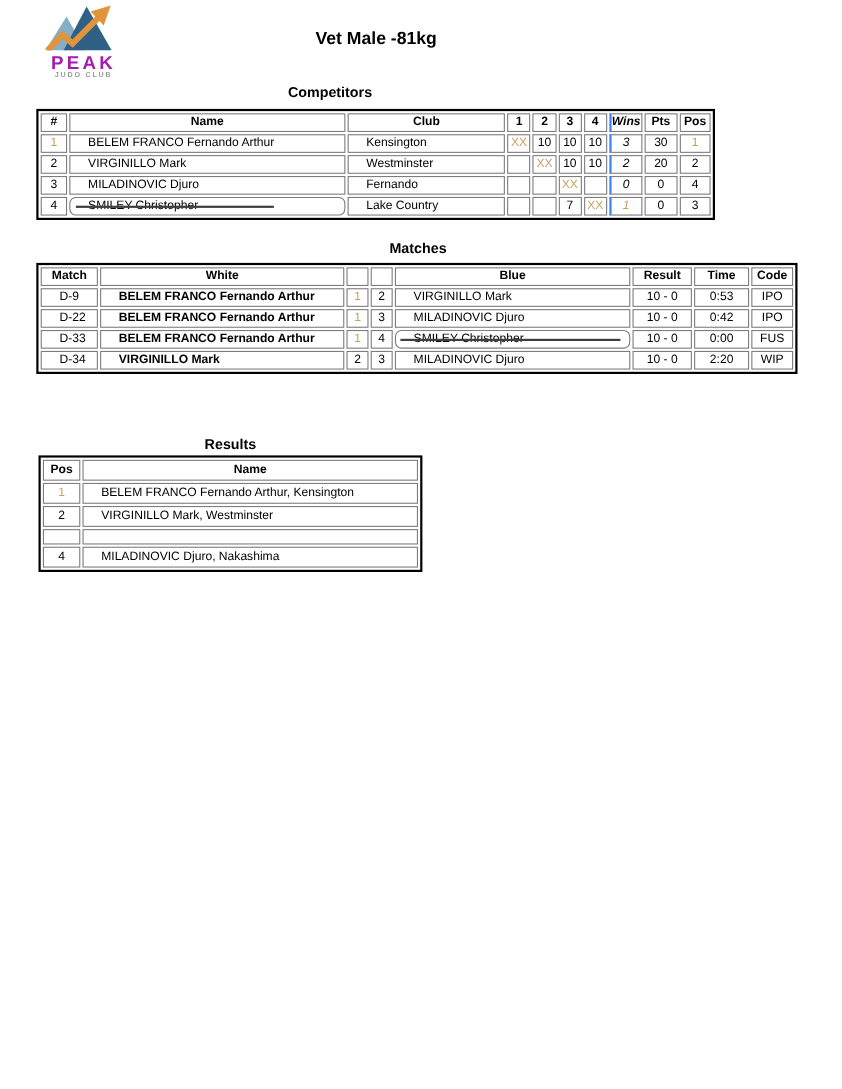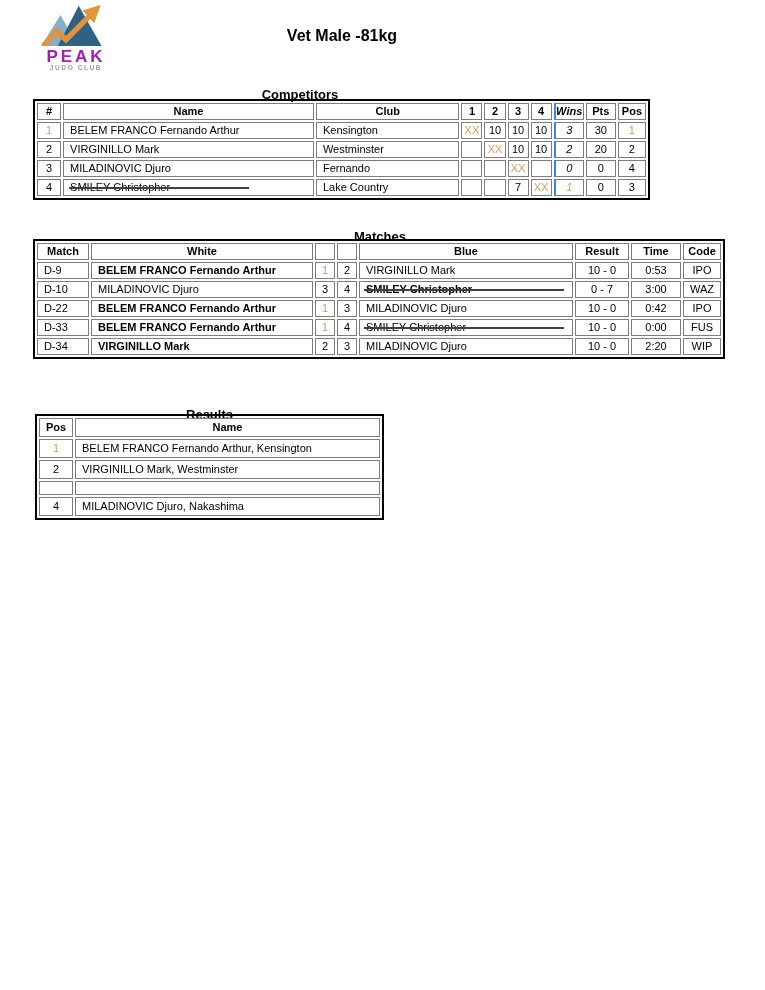--- a/index.html
+++ b/index.html
@@ -8,36 +8,36 @@
     font-family:"Liberation Sans","DejaVu Sans",sans-serif;color:#000;
     overflow:hidden;
   }
   
   .logo{position:absolute;left:36px;top:4px;width:80px;text-align:center;}
   .logo-name{color:#a21caf;font-weight:bold;font-size:17px;letter-spacing:3px;line-height:15px;margin-top:-1px;}
   .logo-sub{color:#9a9a9a;font-size:6.5px;font-weight:bold;letter-spacing:1.6px;line-height:7px;}
   
   .page-title{position:absolute;top:27px;left:0;width:684px;text-align:center;
     font-size:16px;font-weight:bold;}
-  .sec-title{position:absolute;font-size:13px;font-weight:bold;text-align:center;margin-top:11px;}
+  .sec-title{position:absolute;font-size:13px;font-weight:bold;text-align:center;}
   .sec-title.competitors{top:76px;left:33px;width:534px;}
   .sec-title.matches{top:218px;left:33px;width:694px;}
   .sec-title.results{top:396px;left:35px;width:349px;}
   
   table{border-collapse:separate;border-spacing:2px;border:2px solid #000;
     table-layout:fixed;position:absolute;font-size:11px;}
   td{border:1px solid #7d7d7d;height:15px;line-height:15px;overflow:hidden;
     white-space:nowrap;padding:0;}
-  td.l{text-align:left;padding-left:6px;}
+  td.l{text-align:left;padding-left:16px;}
   td.c{text-align:center;}
   td.h{font-weight:bold;}
   td.thick-l{border-left:2px solid #3b82f6;font-style:italic;}
   .b{font-weight:bold;}
   .gold{color:#c8a05f;}
-  td.strikecell{position:relative;}
+  td.strikecell{position:relative;border-radius:6px;}
   .strike{position:absolute;top:50%;margin-top:-1px;border-top:2px solid #3f3f3f;}
   .strike.comp{left:5px;width:180px;}
   .strike.match{left:4px;right:8px;}
   table.competitors{top:99px;left:33px;width:617px;}
   table.matches{top:239px;left:33px;width:588px;}
   table.results{top:414px;left:35px;width:349px;}
   table.results td{height:17px;line-height:17px;}
   table.results tr.empty td{height:12px;}
 </style>
 </head>
@@ -161,30 +161,20 @@
     <td class="l">D-9</td>
     <td class="l b">BELEM FRANCO Fernando Arthur</td>
     <td class="c gold">1</td>
     <td class="c">2</td>
     <td class="l">VIRGINILLO Mark</td>
     <td class="c">10 - 0</td>
     <td class="c">0:53</td>
     <td class="c">IPO</td>
   </tr>
   <tr>
-    <td class="l">D-10</td>
-    <td class="l">MILADINOVIC Djuro</td>
-    <td class="c">3</td>
-    <td class="c">4</td>
-    <td class="l b strikecell"><span>SMILEY Christopher</span><i class="strike match"></i></td>
-    <td class="c">0 - 7</td>
-    <td class="c">3:00</td>
-    <td class="c">WAZ</td>
-  </tr>
-  <tr>
     <td class="l">D-22</td>
     <td class="l b">BELEM FRANCO Fernando Arthur</td>
     <td class="c gold">1</td>
     <td class="c">3</td>
     <td class="l">MILADINOVIC Djuro</td>
     <td class="c">10 - 0</td>
     <td class="c">0:42</td>
     <td class="c">IPO</td>
   </tr>
   <tr>

